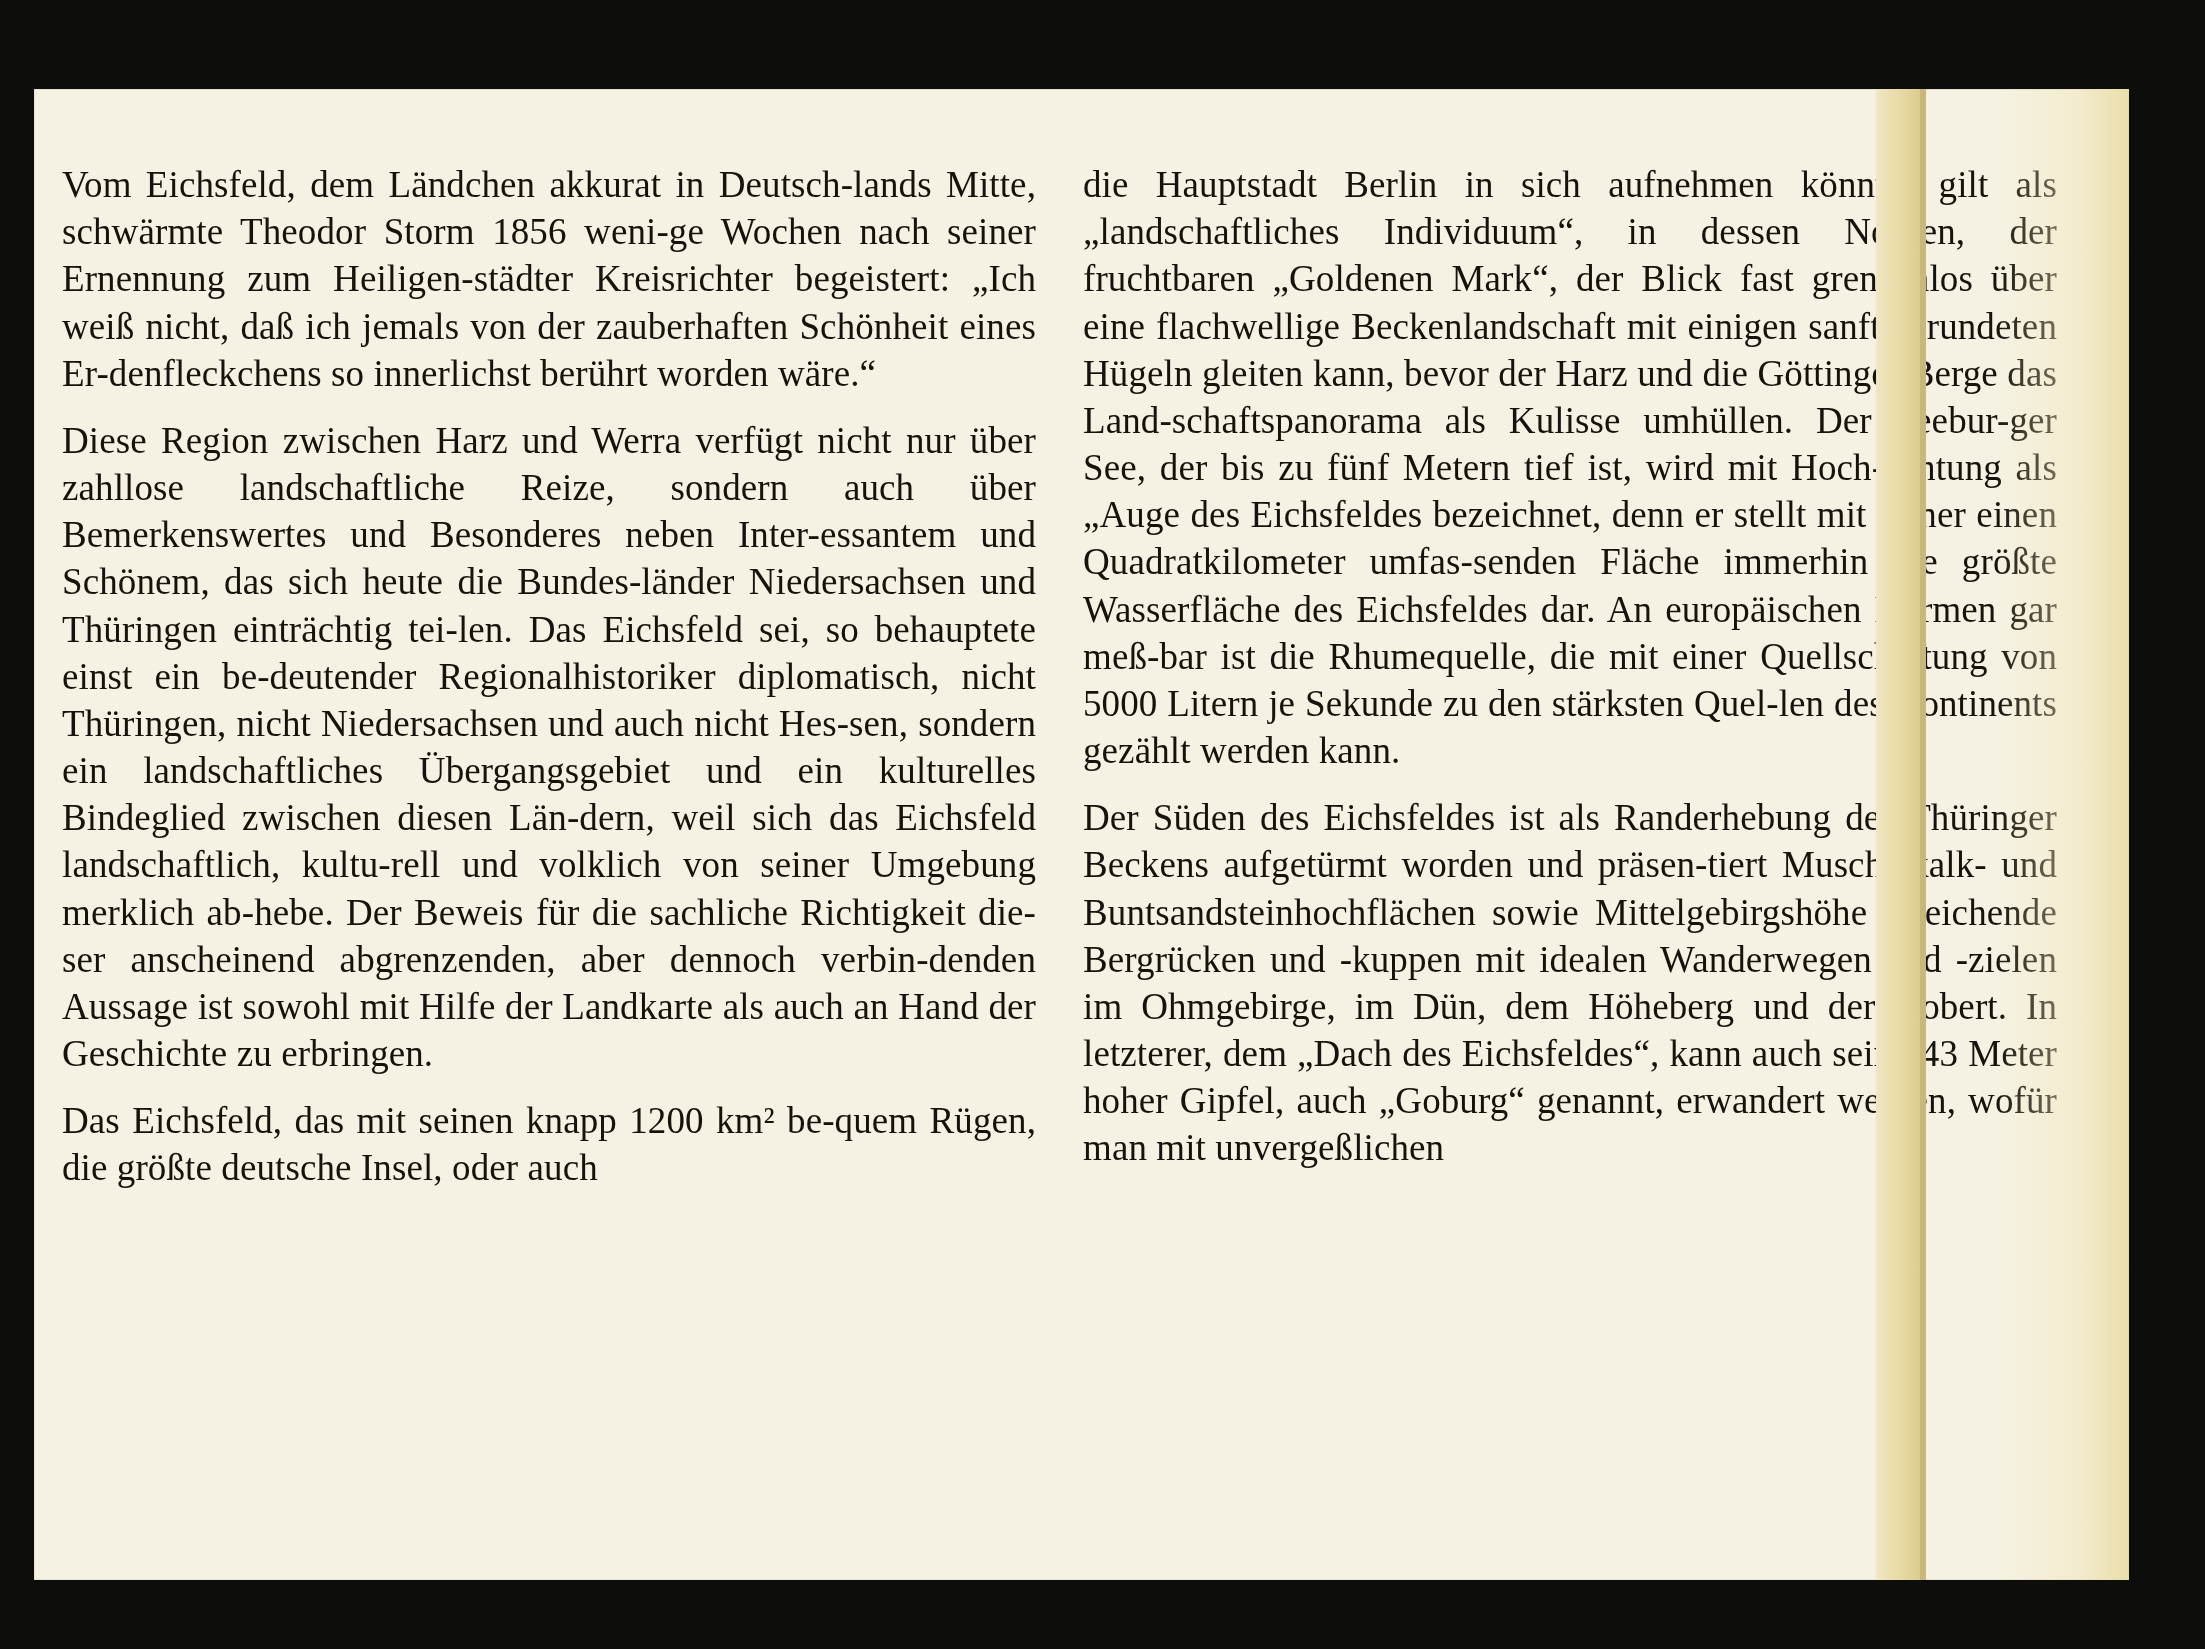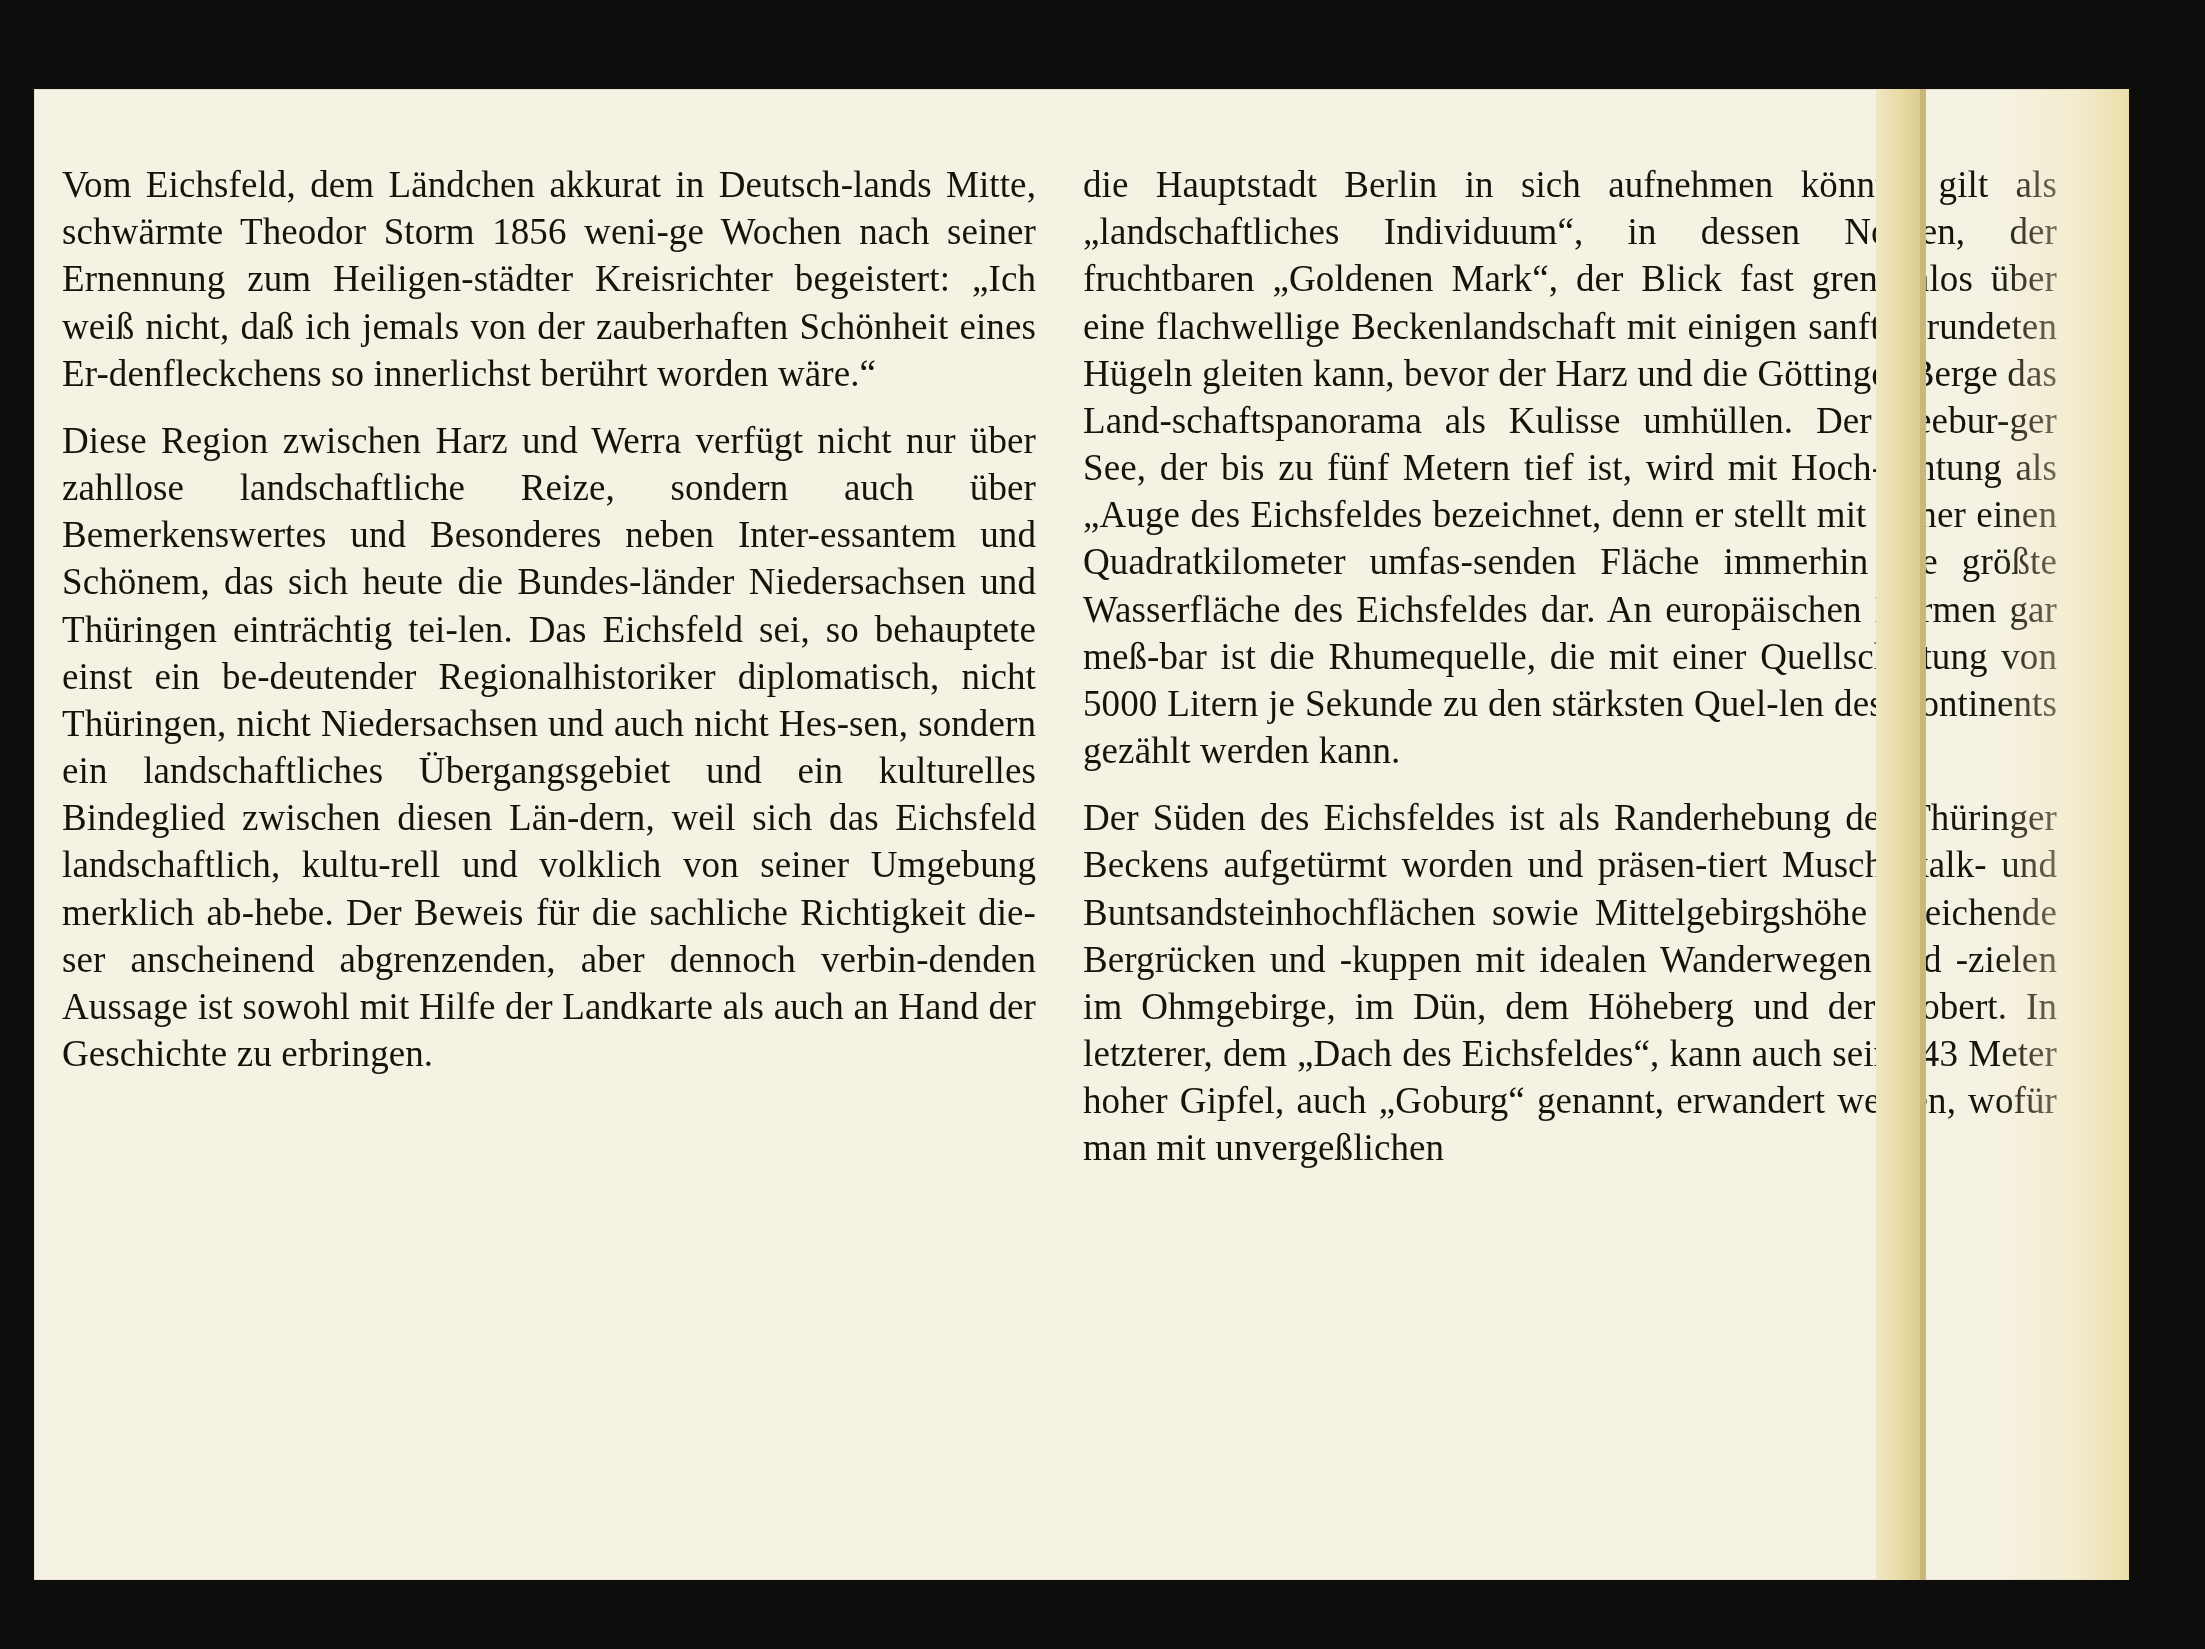--- a/index.html
+++ b/index.html
@@ -124,20 +124,21 @@
 
 <div class="page-scan">
   <div class="scan-bg-left"></div>
 
   <div class="paper">
     <div class="columns">
 
       <div class="col col-left">
         <p class="para">Vom Eichsfeld, dem Ländchen akkurat in Deutsch-lands Mitte, schwärmte Theodor Storm 1856 weni-ge Wochen nach seiner Ernennung zum Heiligen-städter Kreisrichter begeistert: „Ich weiß nicht, daß ich jemals von der zauberhaften Schönheit eines Er-denfleckchens so innerlichst berührt worden wäre.“</p>
         <p class="para">Diese Region zwischen Harz und Werra verfügt nicht nur über zahllose landschaftliche Reize, sondern auch über Bemerkenswertes und Besonderes neben Inter-essantem und Schönem, das sich heute die Bundes-länder Niedersachsen und Thüringen einträchtig tei-len. Das Eichsfeld sei, so behauptete einst ein be-deutender Regionalhistoriker diplomatisch, nicht Thüringen, nicht Niedersachsen und auch nicht Hes-sen, sondern ein landschaftliches Übergangsgebiet und ein kulturelles Bindeglied zwischen diesen Län-dern, weil sich das Eichsfeld landschaftlich, kultu-rell und volklich von seiner Umgebung merklich ab-hebe. Der Beweis für die sachliche Richtigkeit die-ser anscheinend abgrenzenden, aber dennoch verbin-denden Aussage ist sowohl mit Hilfe der Landkarte als auch an Hand der Geschichte zu erbringen.</p>
+        <p class="para">Das Eichsfeld, das mit seinen knapp 1200 km² be-quem Rügen, die größte deutsche Insel, oder auch</p>
       </div>
 
       <div class="col col-right">
         <p class="para">die Hauptstadt Berlin in sich aufnehmen könnte, gilt als „landschaftliches Individuum“, in dessen Norden, der fruchtbaren „Goldenen Mark“, der Blick fast grenzenlos über eine flachwellige Beckenlandschaft mit einigen sanft gerundeten Hügeln gleiten kann, bevor der Harz und die Göttinger Berge das Land-schaftspanorama als Kulisse umhüllen. Der Seebur-ger See, der bis zu fünf Metern tief ist, wird mit Hoch-achtung als „Auge des Eichsfeldes bezeichnet, denn er stellt mit seiner einen Quadratkilometer umfas-senden Fläche immerhin die größte Wasserfläche des Eichsfeldes dar. An europäischen Normen gar meß-bar ist die Rhumequelle, die mit einer Quellschüttung von 5000 Litern je Sekunde zu den stärksten Quel-len des Kontinents gezählt werden kann.</p>
         <p class="para">Der Süden des Eichsfeldes ist als Randerhebung des Thüringer Beckens aufgetürmt worden und präsen-tiert Muschelkalk- und Buntsandsteinhochflächen sowie Mittelgebirgshöhe erreichende Bergrücken und -kuppen mit idealen Wanderwegen und -zielen im Ohmgebirge, im Dün, dem Höheberg und der Gobert. In letzterer, dem „Dach des Eichsfeldes“, kann auch sein 543 Meter hoher Gipfel, auch „Goburg“ genannt, erwandert werden, wofür man mit unvergeßlichen</p>
       </div>
 
     </div>
     <div class="paper-shade"></div>
   </div>

